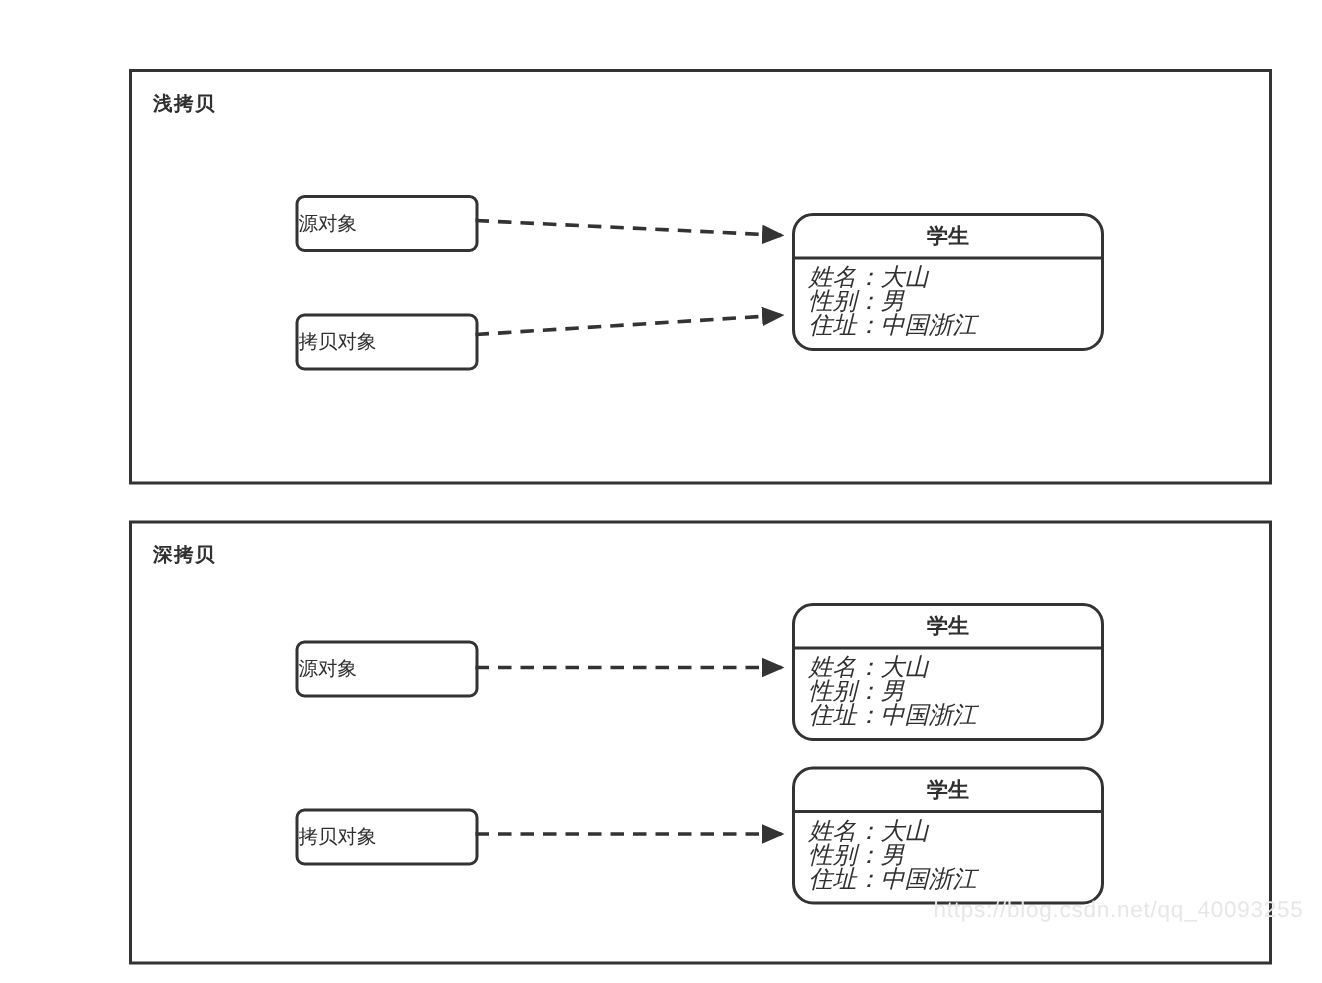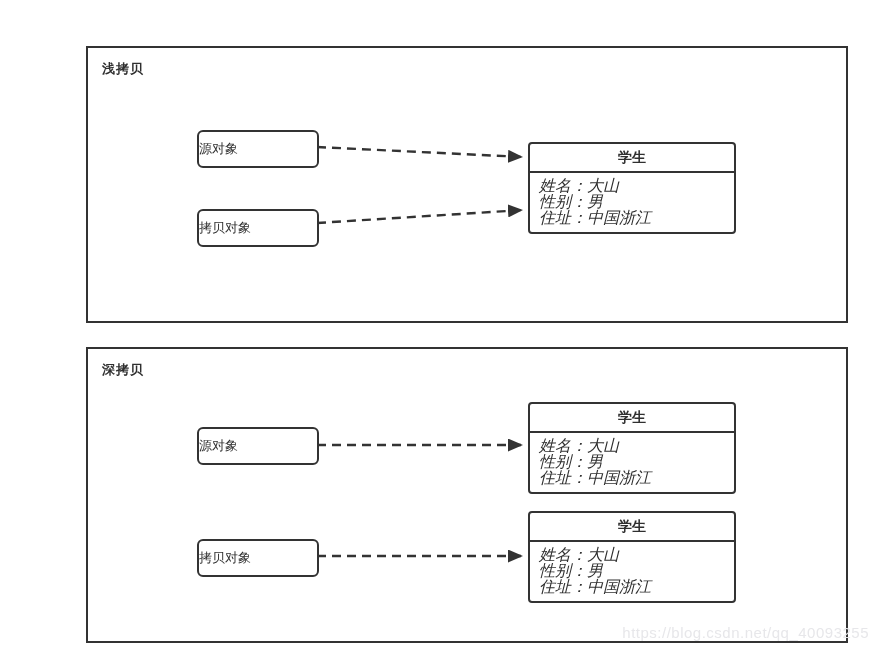--- a/index.html
+++ b/index.html
@@ -53,21 +53,21 @@
   .node-a2 { left: 109px; top: 161px; }
   
   .node-b1 { left: 109px; top: 78px;  }
   .node-b2 { left: 109px; top: 190px; }
 
   .entity {
     position: absolute;
     width: 208px;
     height: 92px;
     border: 2px solid #333333;
-    border-radius: 4px;
+    border-radius: 14px;
     background: #ffffff;
     box-sizing: border-box;
     overflow: hidden;
   }
   .entity-s1 { left: 440px; top: 94px;  }
   .entity-s2 { left: 440px; top: 53px;  }
   .entity-s3 { left: 440px; top: 162px; }
   .entity-header {
     height: 27px;
     line-height: 27px;
@@ -91,21 +91,21 @@
     pointer-events: none;
   }
   .arrow {
     stroke: #333333;
     stroke-width: 2.4;
     stroke-dasharray: 9 6;
     fill: none;
   }
   .watermark {
     position: absolute;
-    top: 624px;
+    top: 598px;
     right: 12px;
     font-size: 15px;
     color: #e7e7ea;
     letter-spacing: 0.5px;
   }
 </style>
 </head>
 <body>
 
 <div class="page">

